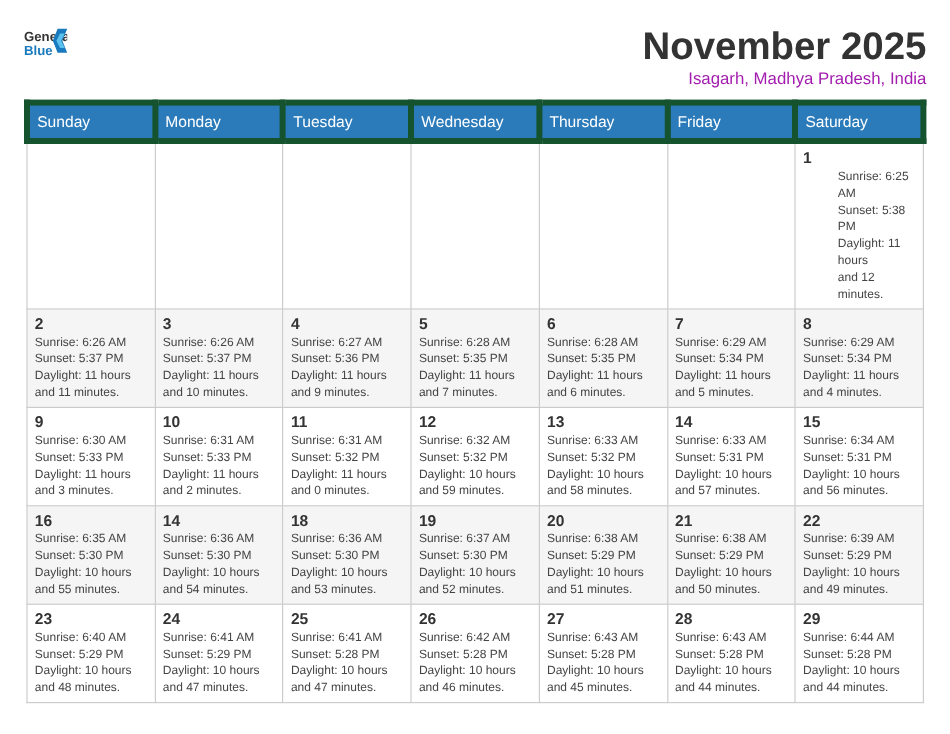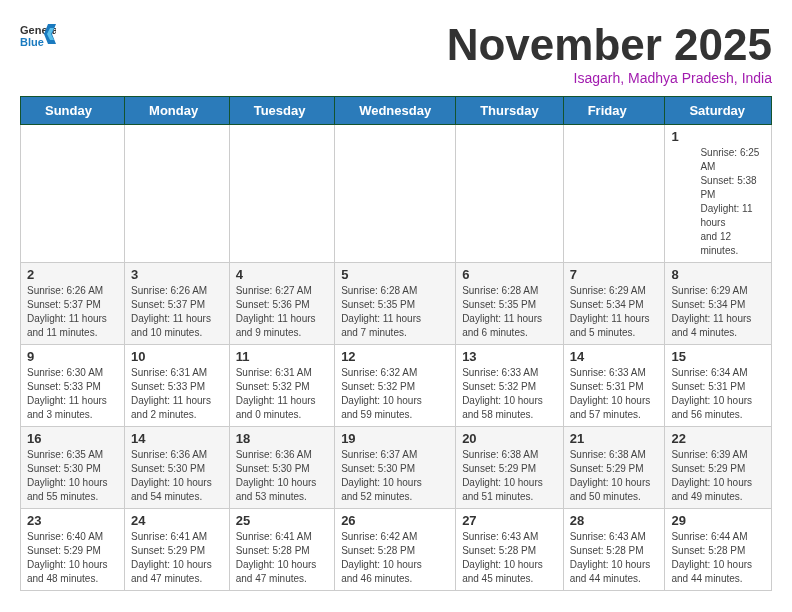--- a/index.html
+++ b/index.html
@@ -22,41 +22,41 @@
       gap: 4px;
     }
     .logo-icon {
       width: 36px;
       height: 28px;
     }
     .title-area {
       text-align: right;
     }
     .month-title {
-      font-size: 44px;
+      font-size: 32px;
       font-weight: bold;
       color: #333;
     }
     .subtitle {
       font-size: 14px;
       color: #a21caf;
     }
     .calendar {
       width: 100%;
       border-collapse: collapse;
       border: 1px solid #ccc;
     }
     .calendar th {
       background: #2b7bba;
       color: #fff;
       text-align: left;
-      padding: 6px 24px;
+      padding: 6px 6px;
       font-size: 13px;
-      font-weight: bold;
-      border: 1px solid #14532d;
+      font-weight: normal;
+      border: 5px solid #14532d;
     }
     .calendar td {
       vertical-align: top;
       border: 1px solid #ccc;
       padding: 4px 6px;
       width: calc(100% / 7);
       min-height: 80px;
       background: #fff;
     }
     .calendar tr:nth-child(even) td {

